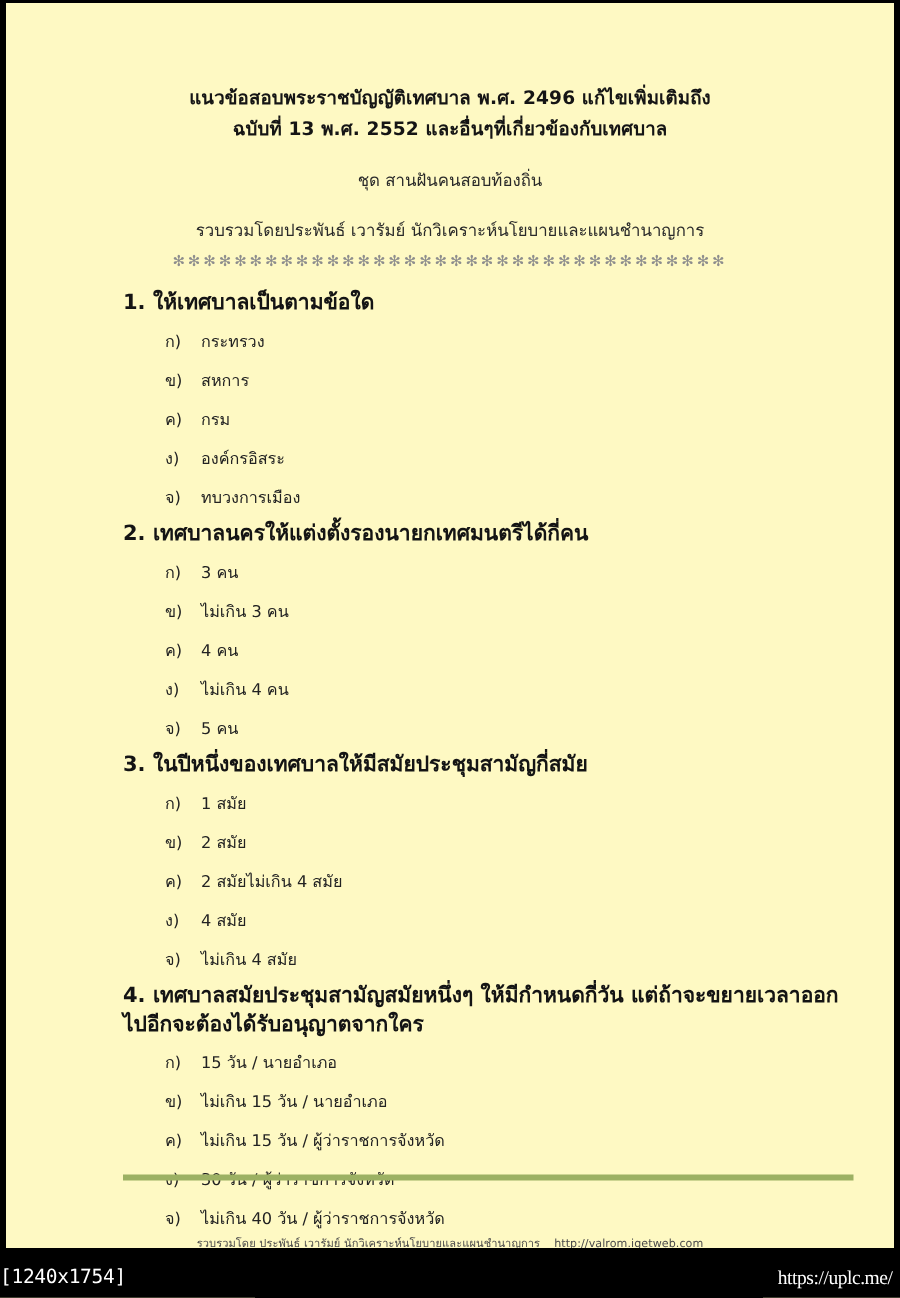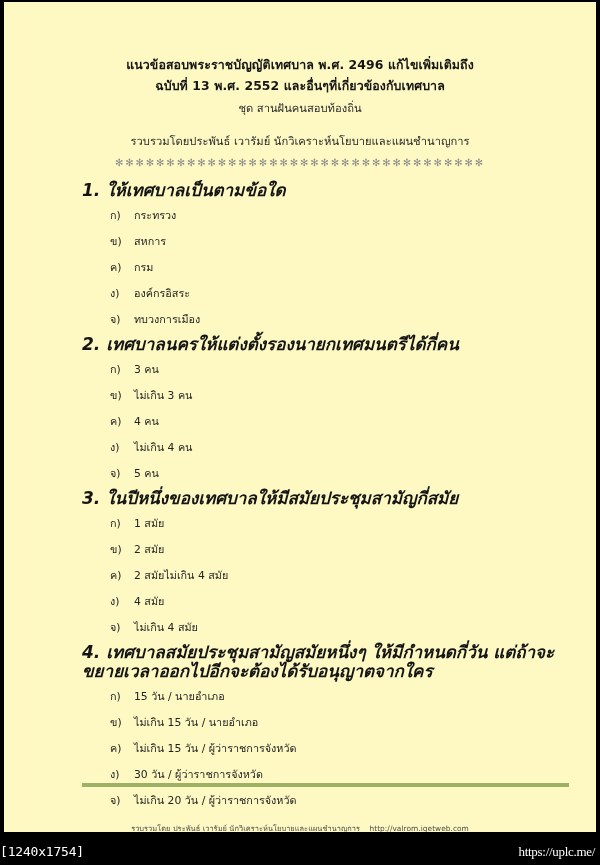--- a/index.html
+++ b/index.html
@@ -37,48 +37,47 @@
     font-weight: bold;
     color: #151515;
     line-height: 21px;
     letter-spacing: 0.1px;
   }
   .subtitle-line {
     font-size: 11.2px;
     font-weight: normal;
     color: #2a2a2a;
     line-height: 21px;
-    margin-top: 2px;
+    margin-top: 14px;
   }
   .subtitle-line.second { margin-top: 12px; }
 
   .dot-rule {
     margin-top: 5px;
     font-size: 10px;
     letter-spacing: 1.9px;
     color: #8d8d8d;
     line-height: 12px;
     white-space: nowrap;
     font-family: "DejaVu Sans", sans-serif;
   }
 
   
   .questions {
     padding: 12px 34px 0 78px;
   }
   .question-block { margin-bottom: 2px; }
 
   .question-text {
-    font-size: 17px;
+    font-size: 14px;
     font-weight: bold;
     color: #141414;
     line-height: 19px;
     margin-bottom: 3px;
     text-indent: 0;
-    font-style: italic;
   }
 
   .options { margin: 0; }
 
   .option-row {
     display: flex;
     align-items: baseline;
     line-height: 26px;
     padding-left: 28px;
   }
@@ -251,21 +250,21 @@
         <div class="option-row">
           <span class="option-key">ค)</span>
           <span class="option-text">ไม่เกิน 15 วัน / ผู้ว่าราชการจังหวัด</span>
         </div>
         <div class="option-row">
           <span class="option-key">ง)</span>
           <span class="option-text">30 วัน / ผู้ว่าราชการจังหวัด</span>
         </div>
         <div class="option-row">
           <span class="option-key">จ)</span>
-          <span class="option-text">ไม่เกิน 20 วัน / ผู้ว่าราชการจังหวัด</span>
+          <span class="option-text">ไม่เกิน 40 วัน / ผู้ว่าราชการจังหวัด</span>
         </div>
       </div>
     </div>
 
   </div>
 
   <div class="footer-rule"></div>
   <div class="footer-text">
     <span>รวบรวมโดย ประพันธ์ เวารัมย์ นักวิเคราะห์นโยบายและแผนชำนาญการ</span>
     <span class="footer-url">http://valrom.igetweb.com</span>

